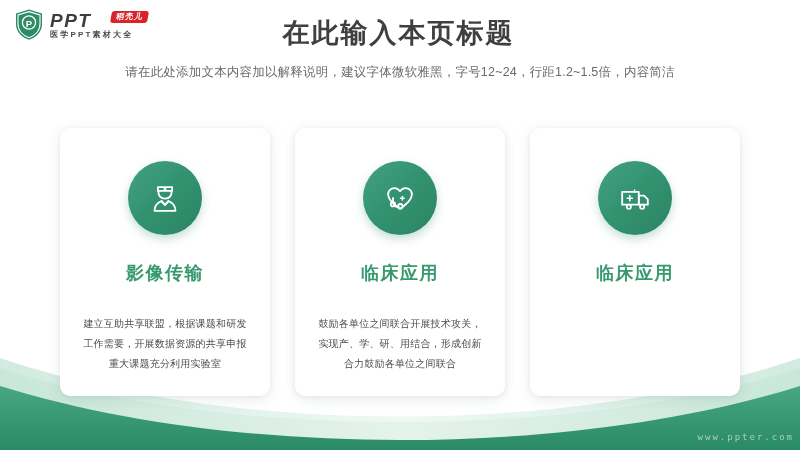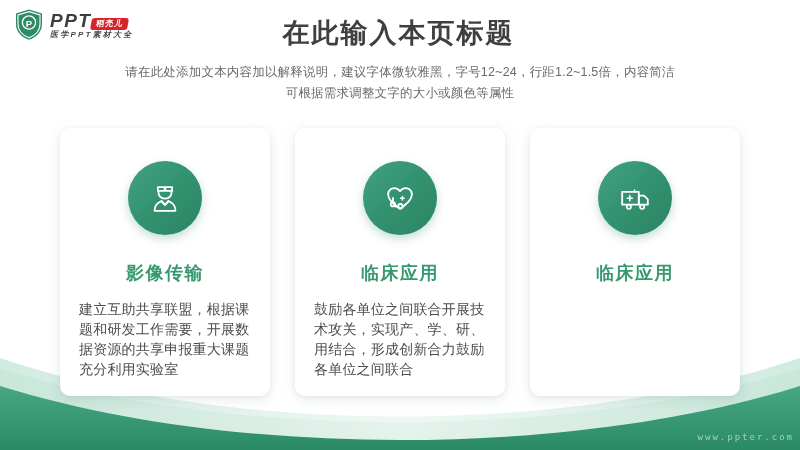--- a/index.html
+++ b/index.html
@@ -53,22 +53,22 @@
     flex: none;
   }
   .logo-text {
     display: flex;
     flex-direction: column;
     justify-content: center;
     gap: 1px;
   }
   .logo-row1 {
     display: flex;
-    align-items: flex-end;
-    gap: 0;
+    align-items: flex-start;
+    gap: 20px;
   }
   .logo-ppt {
     font-size: 19px;
     font-weight: bold;
     font-style: italic;
     letter-spacing: 1.5px;
     color: #3d3d3d;
     line-height: 1;
   }
   .logo-badge {
@@ -81,21 +81,20 @@
     letter-spacing: 1px;
     line-height: 1;
     transform: skewX(-10deg);
   }
   .logo-sub {
     font-size: 8px;
     color: #4a4a4a;
     letter-spacing: 2.2px;
     line-height: 1;
     font-weight: bold;
-    font-style: italic;
   }
 
   
   .title {
     position: absolute;
     left: 0;
     top: 16px;
     width: 797px;
     text-align: center;
     font-size: 27px;
@@ -158,23 +157,24 @@
   }
   .card-title {
     margin-top: 29px;
     font-size: 18px;
     font-weight: bold;
     color: #37996f;
     letter-spacing: 1.5px;
     line-height: 1;
   }
   .card-body {
-    margin-top: 17px;
+    margin-top: 32px;
     width: 172px;
-    font-size: 14px;
+    text-align: center;
+    font-size: 10px;
     line-height: 20px;
     color: #4c4c4c;
     letter-spacing: 0.2px;
   }
 
   
   .watermark {
     position: absolute;
     right: 6px;
     bottom: 8px;
@@ -221,21 +221,20 @@
         <span class="logo-ppt">PPT</span>
         <span class="logo-badge">稻壳儿</span>
       </span>
       <span class="logo-sub">医学PPT素材大全</span>
     </span>
   </div>
 
   <div class="title">在此输入本页标题</div>
   <div class="subtitle">
     <div>请在此处添加文本内容加以解释说明，建议字体微软雅黑，字号12~24，行距1.2~1.5倍，内容简洁</div>
-    <div>可根据需求调整文字的大小或颜色等属性</div>
   </div>
 
   <div class="cards">
 
     <div class="card">
       <div class="icon-circle">
         <span>
           <svg viewBox="0 0 40 40" width="38" height="38" aria-hidden="true">
             <g fill="none" stroke="#ffffff" stroke-width="1.9" stroke-linejoin="round" stroke-linecap="round">
               <path d="M12.5 12.5 V8.5 H27.5 V12.5 Z"></path>

